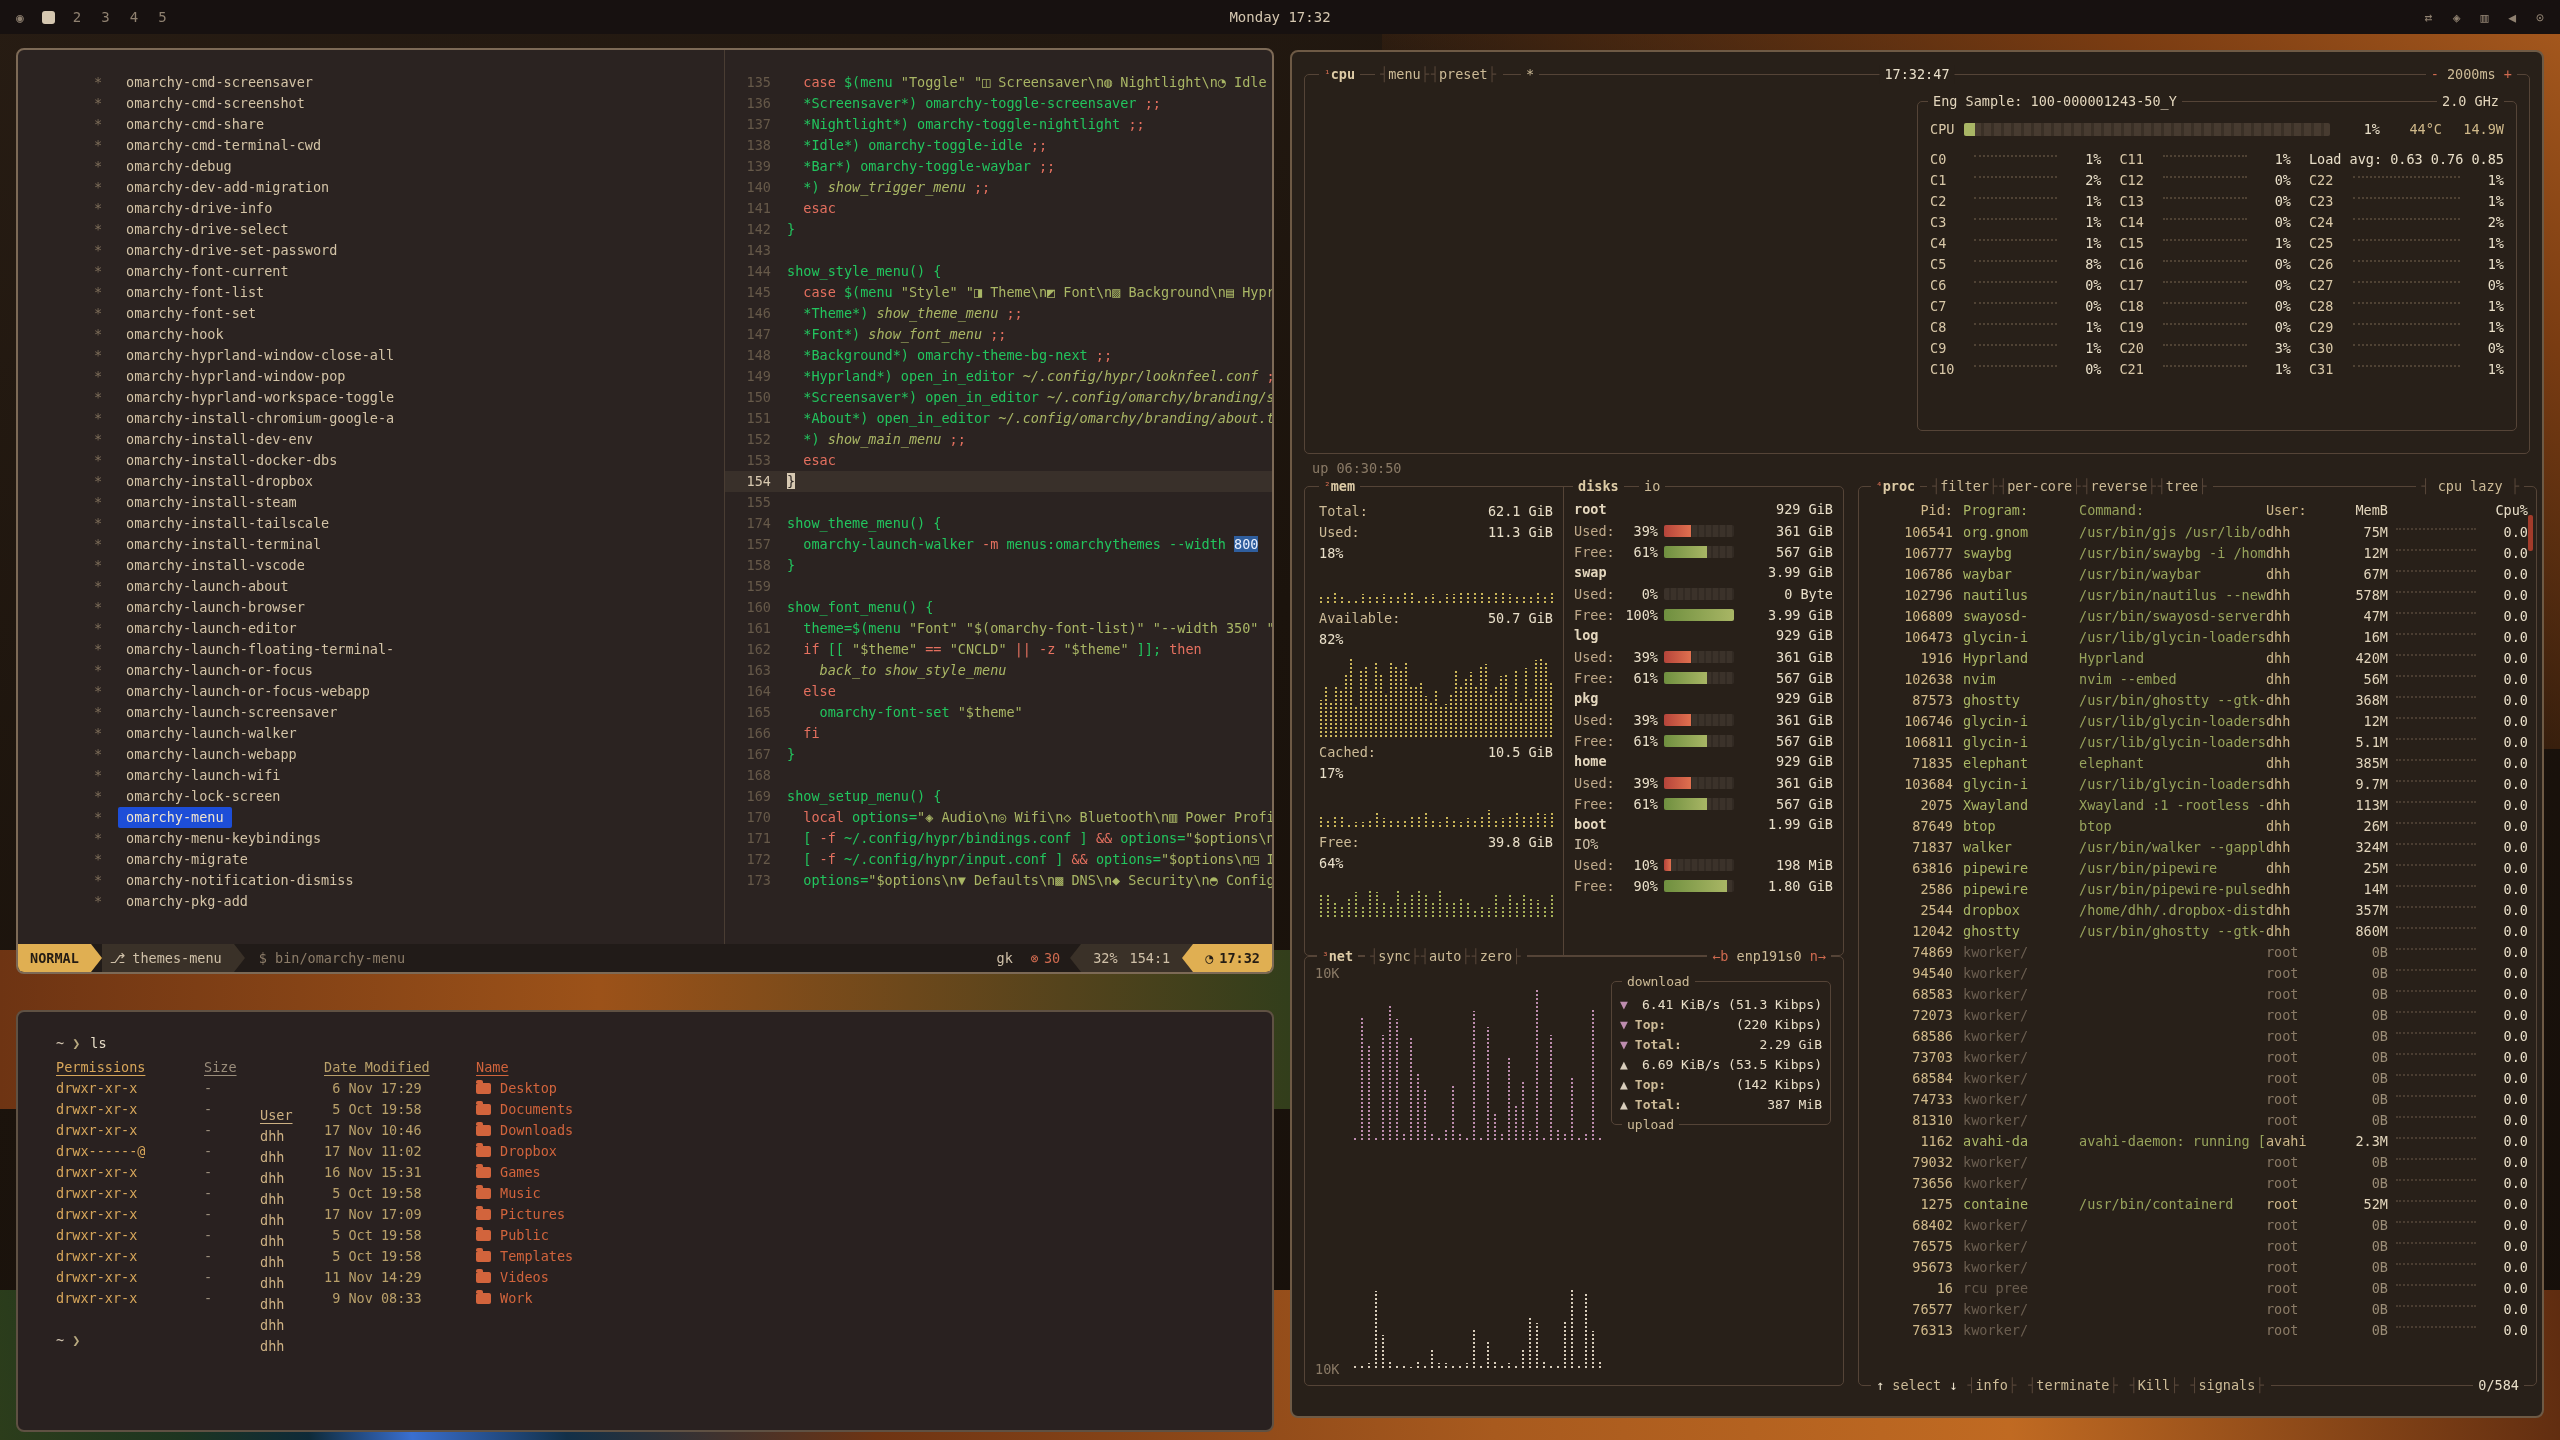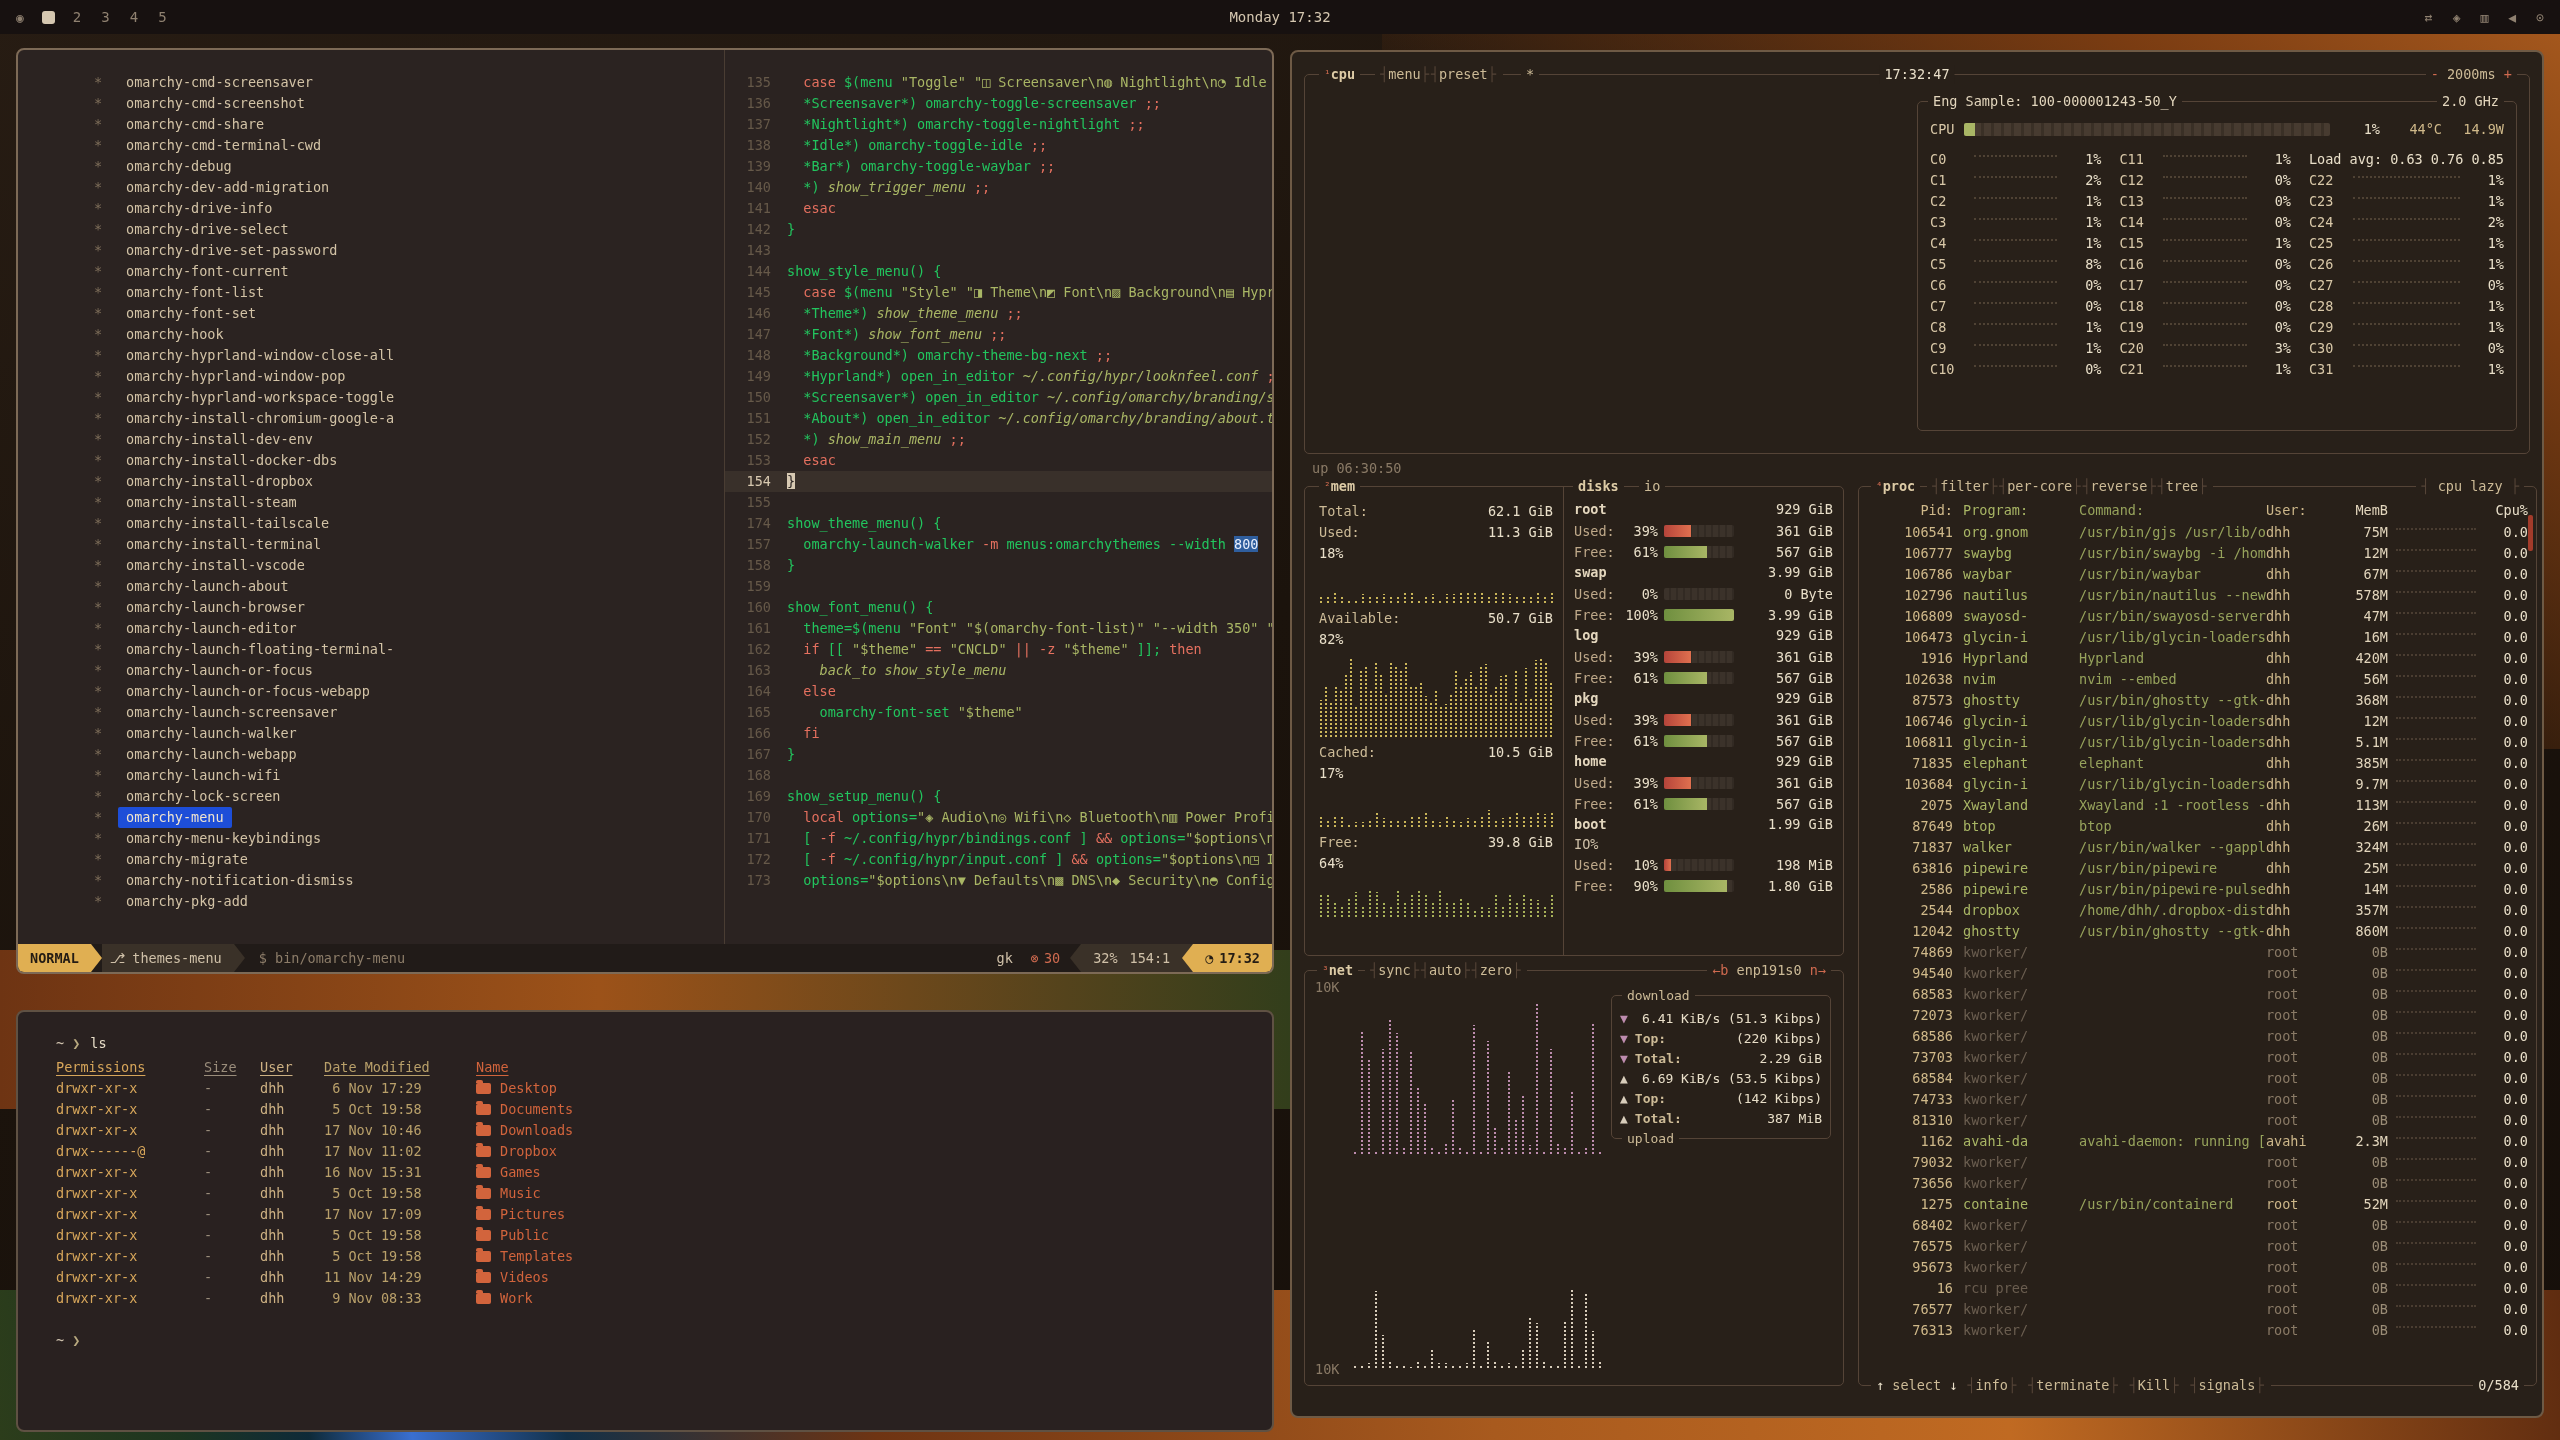--- a/index.html
+++ b/index.html
@@ -72,21 +72,21 @@
   .t-line{height:22px;line-height:22px;white-space:pre;display:flex;align-items:center;}
   .t-gap{height:20px;}
   .t-path{color:#cfc2ad;}
   .t-chev{color:#b8a97f;padding:0 10px 0 8px;}
   .t-cmd{color:#e9dfc9;}
   .lshead{display:flex;height:22px;line-height:22px;color:#d9c8a8;margin-top:2px;}
   .lshead .u{text-decoration:underline;text-underline-offset:3px;}
   .ls-row{display:flex;height:21px;line-height:21px;white-space:pre;}
   .lsc-perm{width:148px;flex:0 0 auto;color:#d7a65a;}
   .lsc-size{width:56px;flex:0 0 auto;color:#9a8d7b;}
-  .lsc-user{width:64px;flex:0 0 auto;color:#cdb183;}
+  .lsc-user{width:64px;flex:0 0 auto;color:#cdb183;margin-top:48px;}
   .lsc-date{width:152px;flex:0 0 auto;color:#b9a06a;}
   .lsc-name{flex:1;color:#d2643c;display:flex;align-items:center;gap:9px;}
   .fico{display:inline-block;width:15px;height:11px;background:currentColor;border-radius:2px;position:relative;}
   .fico::before{content:"";position:absolute;top:-3px;left:0;width:7px;height:3px;background:currentColor;border-radius:2px 2px 0 0;}
   
   #win-btop{font-size:13.5px;}
   .bbox{position:relative;border:1px solid #554437;border-radius:5px;box-sizing:border-box;}
   .blabel{position:absolute;top:-10px;background:#282019;padding:0 5px;line-height:19px;white-space:nowrap;color:#cdbb97;}
   .blabel.center{left:50%;transform:translateX(-50%);color:#e9dfc9;}
   .blabel.right{right:12px;left:auto;}
@@ -140,21 +140,21 @@
   .dsize{color:#e9dfc9;}
   .drow-io{height:19px;line-height:19px;color:#cfc0a8;}
   .drow-m{display:flex;align-items:center;height:21px;gap:6px;}
   .dml{width:42px;color:#bfa98a;}
   .dmp{width:36px;text-align:right;color:#e9dfc9;}
   .meter{width:70px;height:12px;border-radius:2px;background:repeating-linear-gradient(90deg,#3b322a 0 5px,#322a23 5px 7px);overflow:hidden;}
   .meter i{display:block;height:100%;}
   .meter .fr{background:linear-gradient(90deg,#b5443a,#e0704f);}
   .meter .fg{background:linear-gradient(90deg,#6f8f3f,#a9b665);}
   .dmv{flex:1;text-align:right;color:#e9dfc9;}
-  .net-box{flex:1;margin-top:14px;position:relative;}
+  .net-box{flex:1;position:relative;}
   .net-scale-top{position:absolute;left:10px;top:8px;color:#8a7a66;}
   .net-scale-bot{position:absolute;left:10px;bottom:8px;color:#8a7a66;}
   #spark-ndown{position:absolute;left:48px;top:16px;width:250px;height:168px;color:#bd8cae;}
   #spark-nup{position:absolute;left:48px;bottom:16px;width:250px;height:138px;color:#d8cdbb;}
   .net-stats{position:absolute;right:12px;top:24px;width:220px;border:1px solid #554437;border-radius:5px;padding:12px 8px 10px 8px;box-sizing:border-box;font-size:13px;}
   .nrow{display:flex;align-items:center;height:20px;gap:7px;white-space:pre;}
   .nicon-d{color:#bd8cae;}
   .nicon-u{color:#d8cdbb;}
   .nlabel{color:#cdbb97;font-weight:bold;}
   .nval{margin-left:auto;color:#e9dfc9;}

